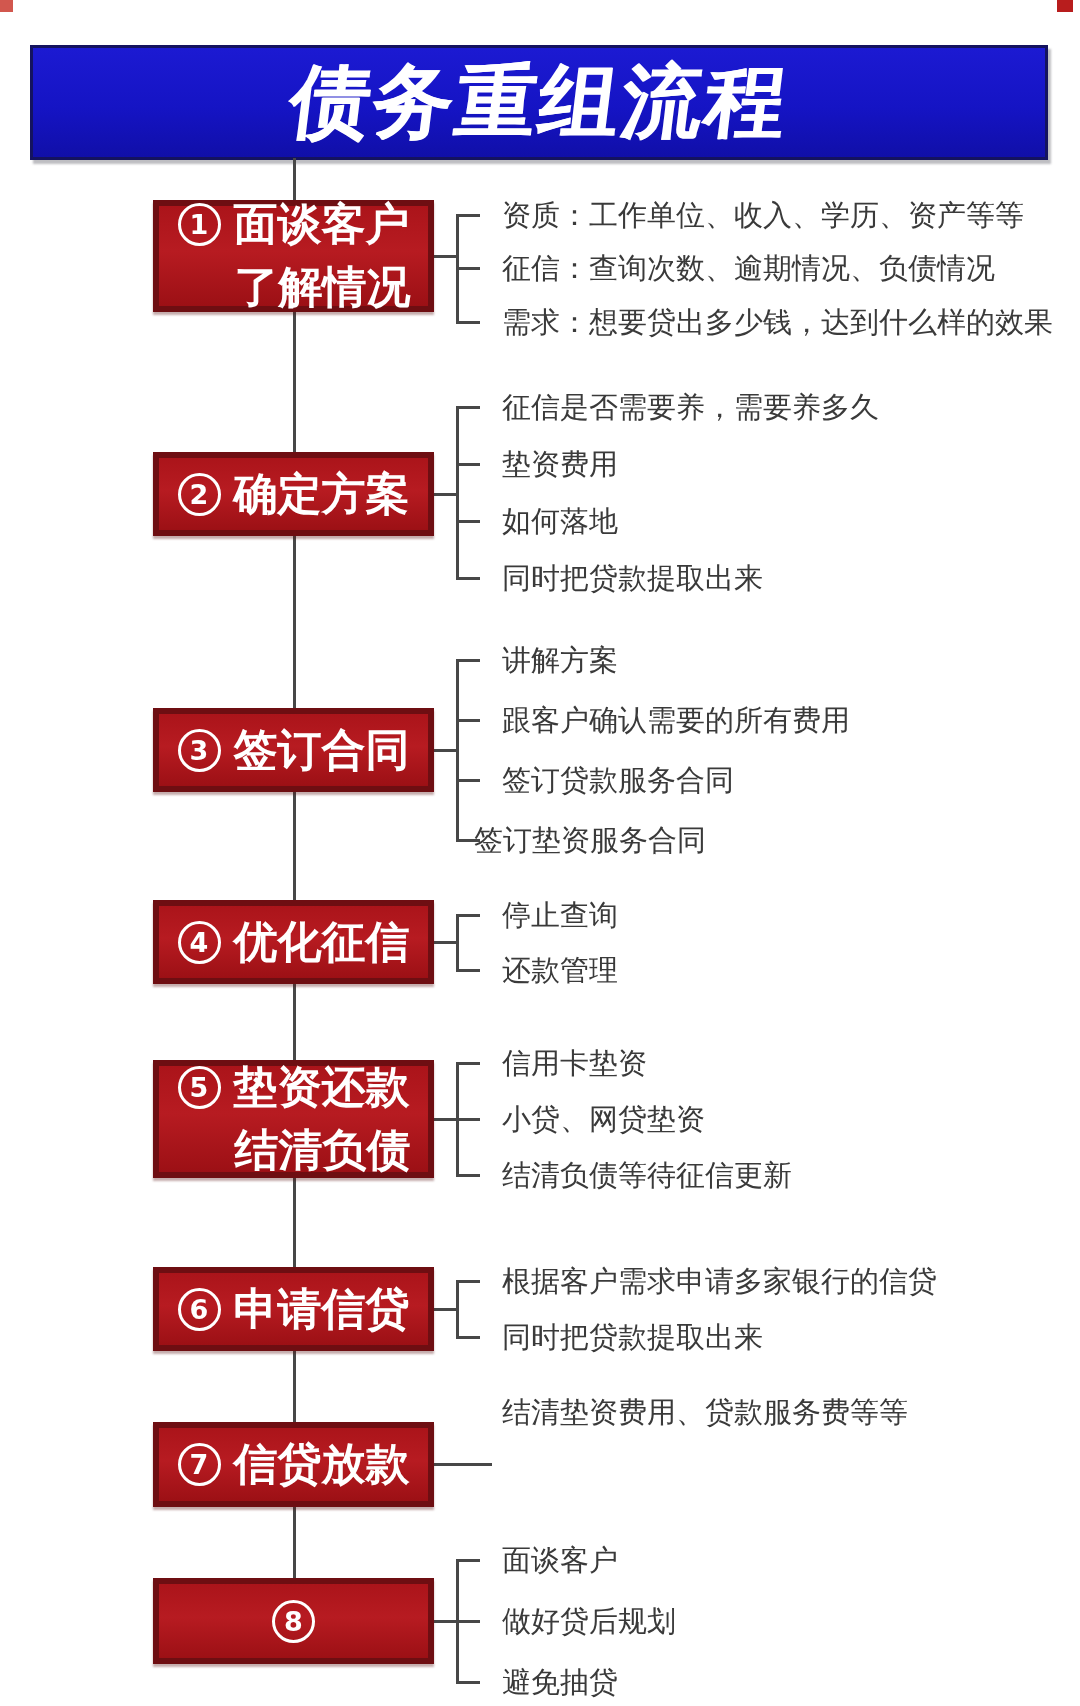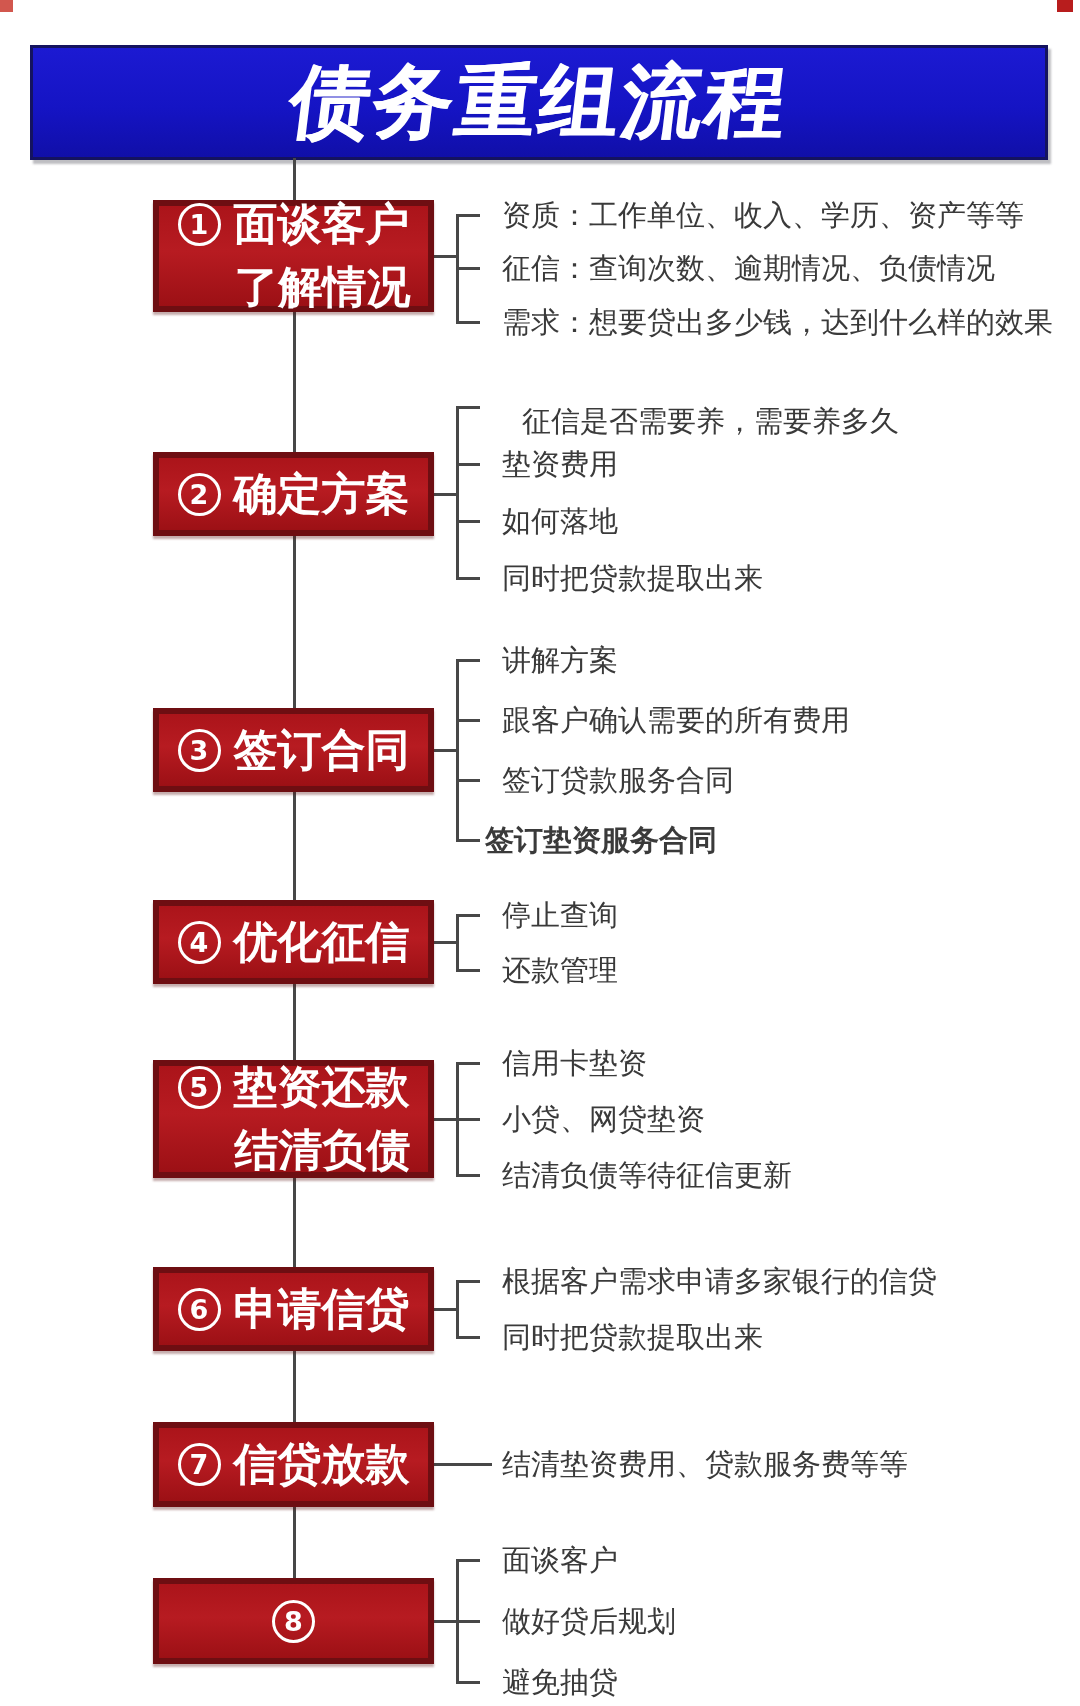--- a/index.html
+++ b/index.html
@@ -74,40 +74,40 @@
           <div class="num-circle">2</div>
           <div>确定方案</div>
         </div>
       </div>
       <div class="hline" style="left: 434px; top: 492.5px; width: 25px;"></div>
       <div class="vline" style="left: 456px; top: 405.5px; height: 174px;"></div>
       <div class="hline" style="left: 456px; top: 405.5px; width: 24px;"></div>
       <div class="hline" style="left: 456px; top: 462.5px; width: 24px;"></div>
       <div class="hline" style="left: 456px; top: 519.5px; width: 24px;"></div>
       <div class="hline" style="left: 456px; top: 576.5px; width: 24px;"></div>
-      <div class="detail" style="left: 522px; top: 385px; margin-top: 14px;">征信是否需要养，需要养多久</div>
+      <div class="detail" style="left: 502px; top: 385px;">征信是否需要养，需要养多久</div>
       <div class="detail" style="left: 502px; top: 442px;">垫资费用</div>
       <div class="detail" style="left: 502px; top: 499px;">如何落地</div>
       <div class="detail" style="left: 502px; top: 556px;">同时把贷款提取出来</div>
       <div class="step-box" style="left: 153px; top: 708px; width: 281px; height: 84px;">
         <div class="box-line1">
           <div class="num-circle">3</div>
           <div>签订合同</div>
         </div>
       </div>
       <div class="hline" style="left: 434px; top: 748.5px; width: 25px;"></div>
       <div class="vline" style="left: 456px; top: 658.5px; height: 183px;"></div>
       <div class="hline" style="left: 456px; top: 658.5px; width: 24px;"></div>
       <div class="hline" style="left: 456px; top: 718.5px; width: 24px;"></div>
       <div class="hline" style="left: 456px; top: 778.5px; width: 24px;"></div>
       <div class="hline" style="left: 456px; top: 838.5px; width: 24px;"></div>
       <div class="detail" style="left: 502px; top: 638px;">讲解方案</div>
       <div class="detail" style="left: 502px; top: 698px;">跟客户确认需要的所有费用</div>
       <div class="detail" style="left: 502px; top: 758px;">签订贷款服务合同</div>
-      <div class="detail" style="left: 485px; top: 818px; font-weight: bold;">签订垫资服务合同</div>
+      <div class="detail" style="left: 474px; top: 818px;">签订垫资服务合同</div>
       <div class="step-box" style="left: 153px; top: 900px; width: 281px; height: 84px;">
         <div class="box-line1">
           <div class="num-circle">4</div>
           <div>优化征信</div>
         </div>
       </div>
       <div class="hline" style="left: 434px; top: 940.5px; width: 25px;"></div>
       <div class="vline" style="left: 456px; top: 913.5px; height: 58px;"></div>
       <div class="hline" style="left: 456px; top: 913.5px; width: 24px;"></div>
       <div class="hline" style="left: 456px; top: 968.5px; width: 24px;"></div>
@@ -140,21 +140,21 @@
       <div class="hline" style="left: 456px; top: 1335.5px; width: 24px;"></div>
       <div class="detail" style="left: 502px; top: 1259px;">根据客户需求申请多家银行的信贷</div>
       <div class="detail" style="left: 502px; top: 1315px;">同时把贷款提取出来</div>
       <div class="step-box" style="left: 153px; top: 1422px; width: 281px; height: 85px;">
         <div class="box-line1">
           <div class="num-circle">7</div>
           <div>信贷放款</div>
         </div>
       </div>
       <div class="hline" style="left: 434px; top: 1463px; width: 58px;"></div>
-      <div class="detail" style="left: 502px; top: 1442px;">结清垫资费用、贷款服务费等等</div>
+      <div class="detail" style="left: 502px; top: 1390px;">结清垫资费用、贷款服务费等等</div>
       <div class="step-box" style="left: 153px; top: 1578px; width: 281px; height: 86px;">
         <div class="box-line1">
           <div class="num-circle">8</div>
         </div>
       </div>
       <div class="hline" style="left: 434px; top: 1619.5px; width: 25px;"></div>
       <div class="vline" style="left: 456px; top: 1558.5px; height: 125px;"></div>
       <div class="hline" style="left: 456px; top: 1558.5px; width: 24px;"></div>
       <div class="hline" style="left: 456px; top: 1619.5px; width: 24px;"></div>
       <div class="hline" style="left: 456px; top: 1680.5px; width: 24px;"></div>

